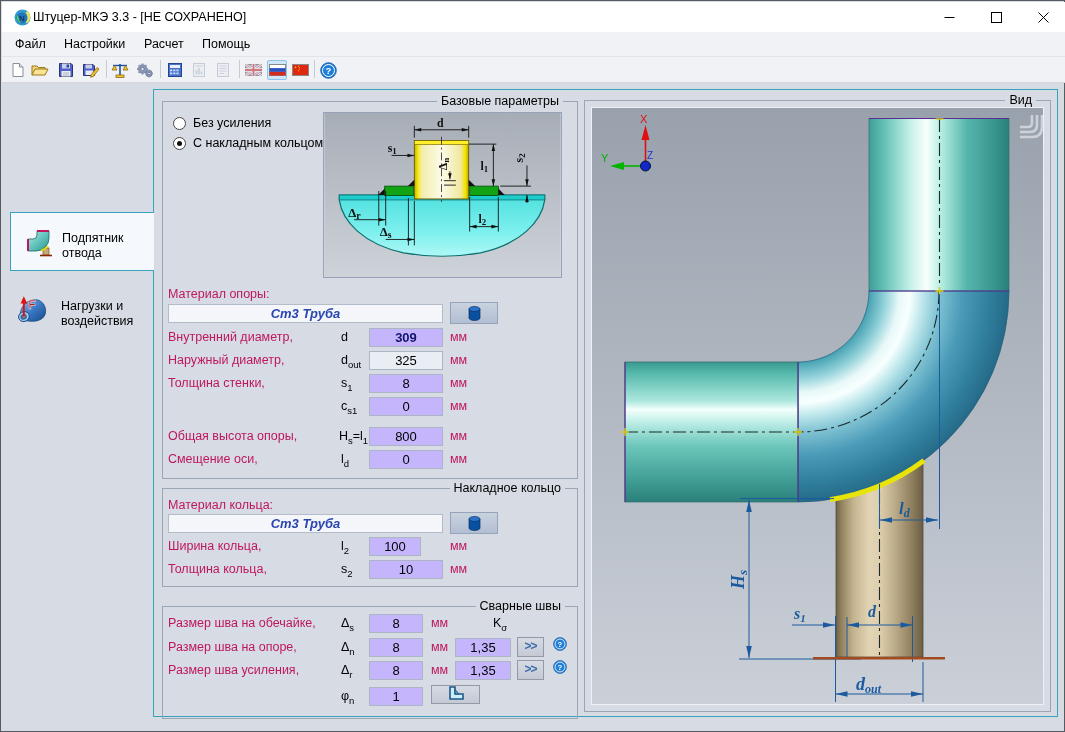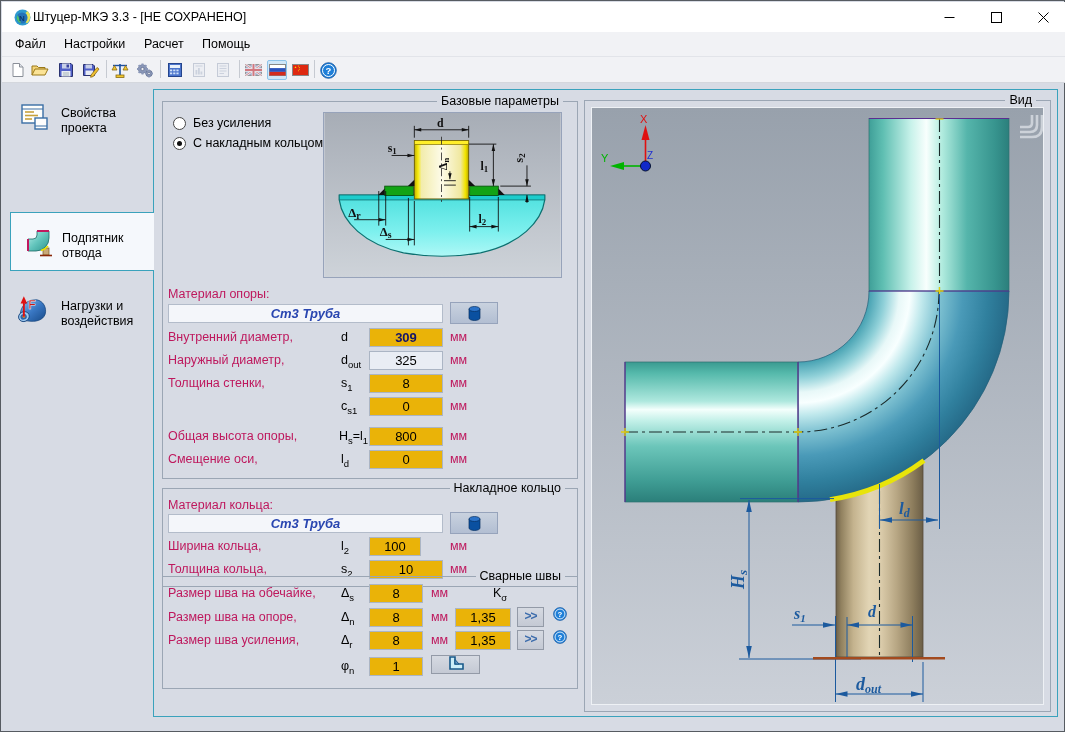--- a/index.html
+++ b/index.html
@@ -24,21 +24,21 @@
   .side-icon { position:absolute; left:18px; width:32px; height:32px; }
   .side-label { position:absolute; left:60px; font-size:12.5px; line-height:15px; color:#000; }
   #side-sel-box { left:9px; width:144px; background:#f5f8fc; border:1px solid #3aa2bc; border-right:none; z-index:5; }
   
   #content { left:152px; top:88px; width:905px; height:628px; border:1px solid #3aa2bc; background:#d7dbe4; z-index:1;padding-left:44px; }
   .groupbox { position:absolute; border:1px solid #9ba6b4; }
   .gtitle { position:absolute; top:-8px; font-size:12.5px; background:#d7dbe4; padding:0 4px; white-space:nowrap; color:#000; }
   .lbl { position:absolute; font-size:12.5px; color:#be185d; white-space:nowrap; }
   .sym { position:absolute; font-size:12.5px; color:#000; white-space:nowrap; }
   sub { font-size:9.5px; }
-  .input { position:absolute; background:#eab308; border:1px solid #abb5c4; text-align:center; font-size:13px; line-height:17px; height:19px; }
+  .input { position:absolute; background:#c4b5fd; border:1px solid #abb5c4; text-align:center; font-size:13px; line-height:17px; height:19px; }
   .input.ro { background:#e9edf4; }
   .input.boldblue { font-weight:bold; color:#14146a; }
   .matfield { position:absolute; background:#f4f6fa; border:1px solid #b3bcca; text-align:center; font-size:13px; font-weight:bold; font-style:italic; color:#2946b0; height:19px; line-height:17px; }
   .dbbtn { position:absolute; width:48px; height:22px; background:linear-gradient(#c9d2df,#b2bed2); border:1px solid #96a3bb; display:flex; align-items:center; justify-content:center; }
   .fwd-btn { position:absolute; width:27px; height:20px; background:linear-gradient(#d6dae2,#c4c9d4); border:1px solid #939aa7; color:#3c6cac; font-weight:bold; font-size:12px; text-align:center; line-height:17px; letter-spacing:-1px; }
   .helpicon { position:absolute; width:14px; height:14px; }
   .radio { position:absolute; width:13px; height:13px; border-radius:50%; background:#fff; border:1px solid #454545; }
   .radio .dot { position:absolute; left:3px; top:3px; width:5px; height:5px; border-radius:50%; background:#101010; }
   .rlabel { position:absolute; font-size:12.5px; }
   #view-group { left:430px; top:10px; width:467px; height:612px; position:absolute; border:1px solid #9ba6b4; }
@@ -210,37 +210,20 @@
       <svg width="17" height="17" viewBox="0 0 17 17">
         <circle cx="8.5" cy="8.5" r="7.8" fill="#1e7fd8" stroke="#11529c" stroke-width="0.8"></circle>
         <circle cx="8.5" cy="8.5" r="6" fill="none" stroke="#fff" stroke-width="1"></circle>
         <text x="8.5" y="12" font-size="9.5" font-weight="bold" fill="#fff" text-anchor="middle">?</text>
       </svg>
     </div>
   </div>
 
   <div class="abs" style="left:0;top:0;width:152px;height:732px">
 
-    <div class="side-item" style="top:99px;height:40px">
-      <svg class="side-icon" style="top:1px" width="32" height="32" viewBox="0 0 32 32">
-        <rect x="3" y="4" width="21" height="18" fill="#fefefc" stroke="#3a6ea5" stroke-width="1.4"></rect>
-        <line x1="3" y1="8" x2="24" y2="8" stroke="#3a6ea5" stroke-width="1"></line>
-        <g stroke="#c8a23c" stroke-width="1.6">
-          <line x1="6" y1="11" x2="15" y2="11"></line>
-            <line x1="6" y1="14.5" x2="19" y2="14.5"></line>
-            <line x1="6" y1="18" x2="13" y2="18"></line>
-        </g>
-        <rect x="16" y="17" width="12" height="11" fill="#fdfdfd" stroke="#3a6ea5" stroke-width="1.4"></rect>
-        <line x1="16" y1="25" x2="28" y2="25" stroke="#3a6ea5" stroke-width="1"></line>
-      </svg>
-      <div class="side-label" style="top:6px">
-        <div>Свойства</div>
-          <div>проекта</div>
-      </div>
-    </div>
 
 
     <div id="side-sel-box" class="abs" style="top:211px;height:59px">
       <svg class="abs" style="left:12px;top:13px" width="34" height="34" viewBox="0 0 34 34">
         <defs>
             <linearGradient id="elbic" x1="0" y1="0" x2="1" y2="1">
           <stop offset="0" stop-color="#b8eee8"></stop>
               <stop offset="0.5" stop-color="#62c4bc"></stop>
               <stop offset="1" stop-color="#2e948e"></stop>
         </linearGradient>
@@ -434,21 +417,21 @@
       <div class="lbl" style="left:5px;top:50px">Ширина кольца,</div>
       <div class="sym" style="left:178px;top:50px"><span>l</span><sub>2</sub></div>
       <div class="input" style="left:206px;top:47.5px;width:52px">100</div>
       <div class="lbl" style="left:287px;top:50px">мм</div>
       <div class="lbl" style="left:5px;top:73px">Толщина кольца,</div>
       <div class="sym" style="left:178px;top:73px"><span>s</span><sub>2</sub></div>
       <div class="input" style="left:206px;top:70.5px;width:74px">10</div>
       <div class="lbl" style="left:287px;top:73px">мм</div>
     </div>
 
-    <div class="groupbox" style="left:8px;top:486px;width:416px;height:113px">
+    <div class="groupbox" style="left:8px;top:516px;width:416px;height:113px">
       <span class="gtitle" style="right:12px">Сварные швы</span>
 
       <div class="lbl" style="left:5px;top:9px">Размер шва на обечайке,</div>
       <div class="sym" style="left:178px;top:9px"><span>Δ</span><sub>s</sub></div>
       <div class="input" style="left:206px;top:6.5px;width:54px">8</div>
       <div class="lbl" style="left:268px;top:9px">мм</div>
       <div class="sym" style="left:330px;top:9px"><span>K</span><sub>σ</sub></div>
 
       <div class="lbl" style="left:5px;top:33px">Размер шва на опоре,</div>
       <div class="sym" style="left:178px;top:33px"><span>Δ</span><sub>n</sub></div>

